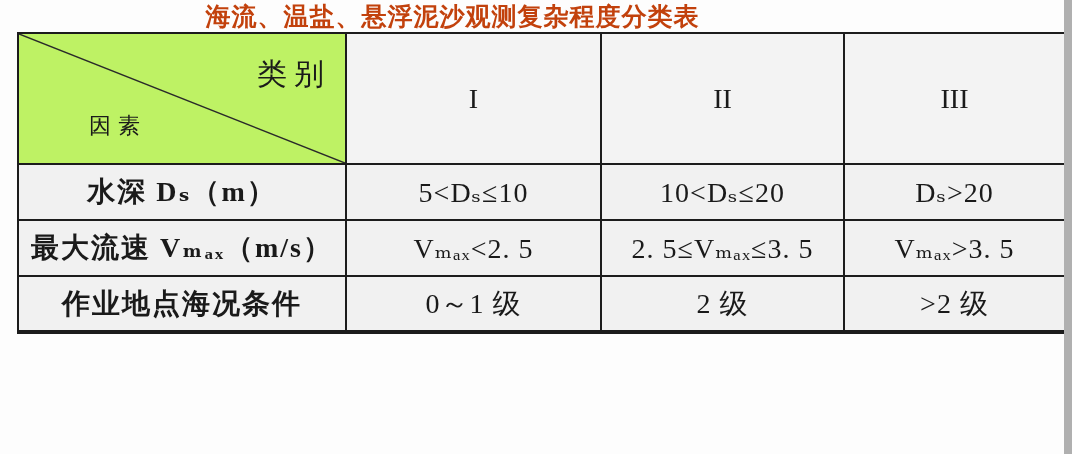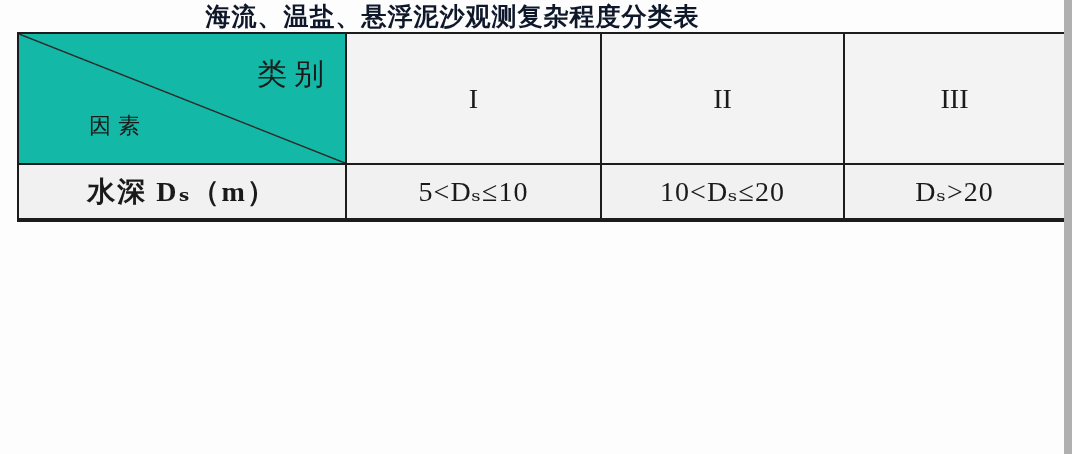--- a/index.html
+++ b/index.html
@@ -5,38 +5,38 @@
   html,body{margin:0;padding:0;}
   body{
     width:1072px;height:454px;position:relative;overflow:hidden;
     background:#fdfdfd;
     font-family:"Liberation Serif","DejaVu Serif","DejaVu Sans",serif;
     color:#1a1a1a;
   }
   .title{
     position:absolute;top:1px;left:0;width:905px;height:42px;
     text-align:center;font-weight:bold;font-size:25px;line-height:30px;
-    color:#0f172a;letter-spacing:1px;
+    color:#c2410c;letter-spacing:1px;
     font-family:"Liberation Sans","DejaVu Sans",sans-serif;
   }
   table.cls{
     position:absolute;left:17px;top:32px;width:1047px;
     border-collapse:collapse;table-layout:fixed;
     background:#f1f1f1;
     border:2px solid #1c1c1c;
     border-bottom:4px solid #1c1c1c;
   }
   table.cls td{
     border:2px solid #1c1c1c;
     text-align:center;vertical-align:middle;
     font-size:28px;padding:0;
   }
   tr.header-row{height:131px;}
   tr.data-row{height:56px;}
-  td.corner{position:relative;background:#14b8a6;}
+  td.corner{position:relative;background:#bef264;}
   .diag{position:absolute;left:0;top:0;width:100%;height:100%;display:block;}
   .corner-top{position:absolute;top:20px;right:14px;font-size:30px;letter-spacing:7px;}
   .corner-bottom{position:absolute;bottom:22px;left:70px;font-size:22px;letter-spacing:7px;}
   td.col-head{font-size:32px;background:#f3f3f3;}
   td.row-label{font-size:28px;letter-spacing:2px;font-weight:bold;}
   td.val{font-size:28px;letter-spacing:1px;}
   .edge-band{
     position:absolute;right:0;top:0;width:8px;height:454px;
     background:#b0b0b0;
   }
@@ -69,17 +69,29 @@
 
     <tr class="data-row">
       <td class="row-label">水深 Dₛ（m）</td>
       <td class="val">5&lt;Dₛ≤10</td>
       <td class="val">10&lt;Dₛ≤20</td>
       <td class="val">Dₛ&gt;20</td>
     </tr>
 
 
 
+    <tr class="data-row">
+      <td class="row-label">最大流速 Vₘₐₓ（m/s）</td>
+      <td class="val">Vₘₐₓ&lt;2. 5</td>
+      <td class="val">2. 5≤Vₘₐₓ≤3. 5</td>
+      <td class="val">Vₘₐₓ&gt;3. 5</td>
+    </tr>
 
+    <tr class="data-row">
+      <td class="row-label">作业地点海况条件</td>
+      <td class="val">0～1 级</td>
+      <td class="val">2 级</td>
+      <td class="val">&gt;2 级</td>
+    </tr>
   </tbody>
 </table>
 
 <div class="edge-band"></div>
 
 </body></html>

